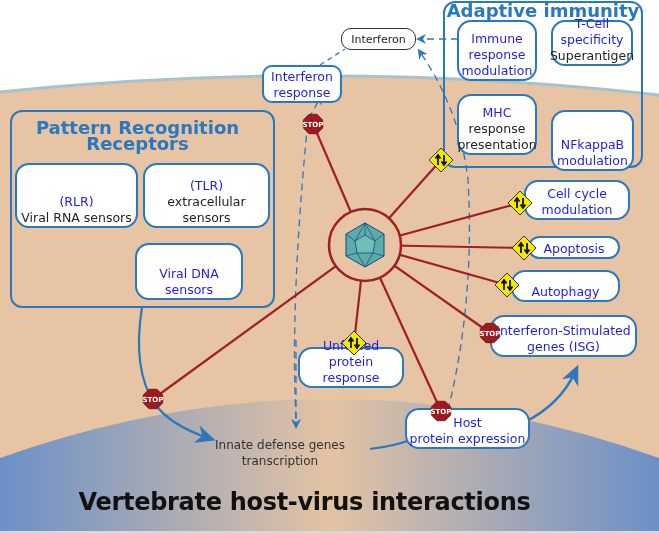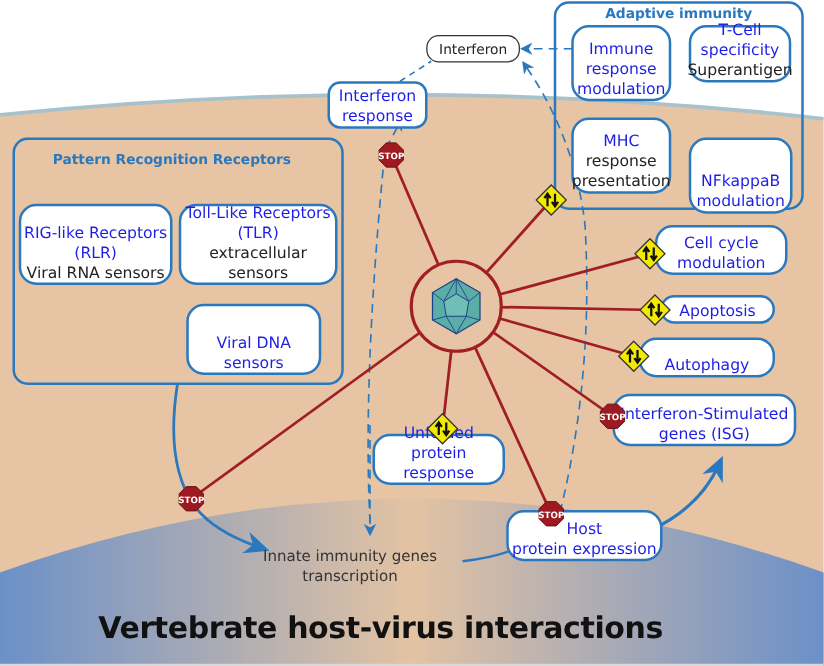--- a/index.html
+++ b/index.html
@@ -10,21 +10,21 @@
     border: 2.5px solid #2a78be; border-radius: 14px;
     display: flex; flex-direction: column; align-items: center; justify-content: flex-end;
     text-align: center; font-size: 12.5px; line-height: 16px; color: #1e1ee6;
   }
   .box .blk { color: #222222; }
   .frame {
     position: absolute; box-sizing: border-box; border: 2.5px solid #2a78be; border-radius: 12px;
   }
   .frame-title {
     position: absolute; left: 0; right: 0; text-align: center; font-weight: bold;
-    color: #2a78be; font-size: 11px; line-height: 16px;
+    color: #2a78be; font-size: 18px; line-height: 16px;
   }
   .plain-text { position: absolute; text-align: center; color: #333333; font-size: 12px; line-height: 16px; }
   .title { position: absolute; left: 0; width: 659px; text-align: center; font-weight: bold;
            font-size: 24px; color: #111111; letter-spacing: -0.3px; }
   .interferon-pill {
     position: absolute; box-sizing: border-box; background: #fff; border: 1.5px solid #333;
     border-radius: 10px; font-size: 11px; color: #222; display:flex; align-items:center; justify-content:center;
   }
 </style>
 </head>
@@ -114,30 +114,28 @@
   </div>
   <div class="box" style="left:551px;top:110px;width:83px;height:61px;">
     <span>NFkappaB</span>
     <span>modulation</span>
   </div>
 
   <div class="frame" style="left:10px;top:110px;width:265px;height:198px;">
     <div class="frame-title" style="top:8px;left:-10px;">Pattern Recognition Receptors</div>
   </div>
   <div class="box" style="left:15px;top:163px;width:123px;height:65px;">
-    <span>RIG-like Receptors</span>
     <span>(RLR)</span>
     <span class="blk">Viral RNA sensors</span>
   </div>
   <div class="box" style="left:143px;top:163px;width:127px;height:65px;">
-    <span>Toll-Like Receptors</span>
     <span>(TLR)</span>
     <span class="blk">extracellular sensors</span>
   </div>
-  <div class="box" style="left:149px;top:243px;width:108px;height:57px;">
+  <div class="box" style="left:135px;top:243px;width:108px;height:57px;">
     <span>Viral DNA</span>
     <span>sensors</span>
   </div>
 
   <div class="box" style="left:524px;top:180px;width:106px;height:40px;">
     <span>Cell cycle</span>
     <span>modulation</span>
   </div>
   <div class="box" style="left:528px;top:236px;width:92px;height:23px;border-radius:12px;">
     <span>Apoptosis</span>
@@ -152,21 +150,21 @@
   <div class="box" style="left:298px;top:347px;width:106px;height:41px;">
     <span>Unfolded protein</span>
     <span>response</span>
   </div>
   <div class="box" style="left:405px;top:408px;width:125px;height:41px;">
     <span>Host</span>
     <span>protein expression</span>
   </div>
 
   <div class="plain-text" style="left:200px;top:437px;width:160px;">
-    <div>Innate immunity genes</div>
+    <div>Innate defense genes</div>
     <div>transcription</div>
   </div>
 
   <div class="title" style="top:488px;left:-25px;">Vertebrate host-virus interactions</div>
 
   <svg id="fg" width="659" height="533" viewBox="0 0 659 533" style="position:absolute;left:0;top:0;pointer-events:none">
       <g transform="translate(313,124)">
         <polygon points="9.7,4.0 4.0,9.7 -4.0,9.7 -9.7,4.0 -9.7,-4.0 -4.0,-9.7 4.0,-9.7 9.7,-4.0" fill="#9e1a20" stroke="#6a1014" stroke-width="0.8"></polygon>
         <text x="0" y="3" text-anchor="middle" font-size="7" font-weight="bold" fill="#ffffff" font-family="&quot;DejaVu Sans&quot;, sans-serif">STOP</text>
       </g>

